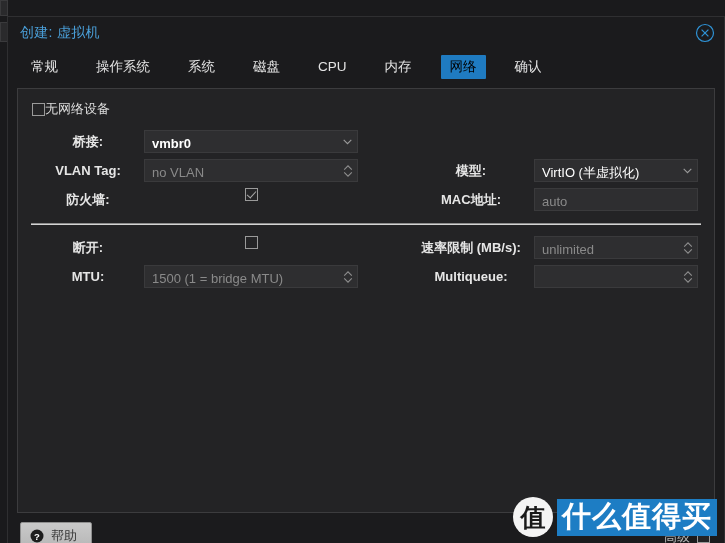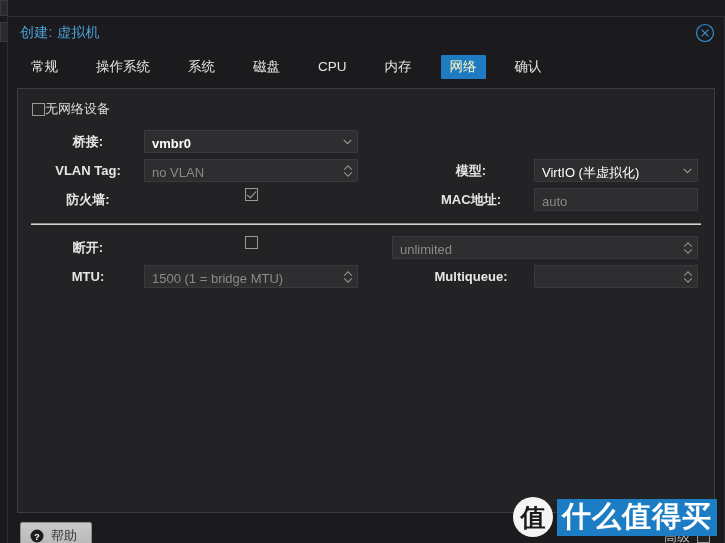--- a/index.html
+++ b/index.html
@@ -84,21 +84,21 @@
     color: #e3e3e3;
     padding: 3px 9px;
     margin-right: 12px;
     cursor: pointer;
     white-space: nowrap;
     border-radius: 1px;
     line-height: 18px;
   }
   .tab.active {
     background: #1f7bc1;
-    color: #fef9c3;
+    color: #000000;
   }
 
   
   .panel {
     margin: 3px 9px 0 9px;
     flex: 1 1 auto;
     background: #232325;
     border: 1px solid #3c3c3e;
     box-sizing: border-box;
     position: relative;
@@ -421,20 +421,21 @@
               <path d="M1.2 8.4 L5 12.2 L8.8 8.4" fill="none" stroke="#8e8e8e" stroke-width="1.1"></path>
             </svg>
           </span>
         </div>
 
       </div>
 
       <div class="col right">
 
         <div class="frow">
+          <span class="flabel">速率限制 (MB/s):</span>
           <span class="fctl">
             <span class="field placeholder">unlimited</span>
             <svg class="spin" viewBox="0 0 10 14">
               <path d="M1.2 5.6 L5 1.8 L8.8 5.6" fill="none" stroke="#8e8e8e" stroke-width="1.1"></path>
               <path d="M1.2 8.4 L5 12.2 L8.8 8.4" fill="none" stroke="#8e8e8e" stroke-width="1.1"></path>
             </svg>
           </span>
         </div>
 
         <div class="frow">

